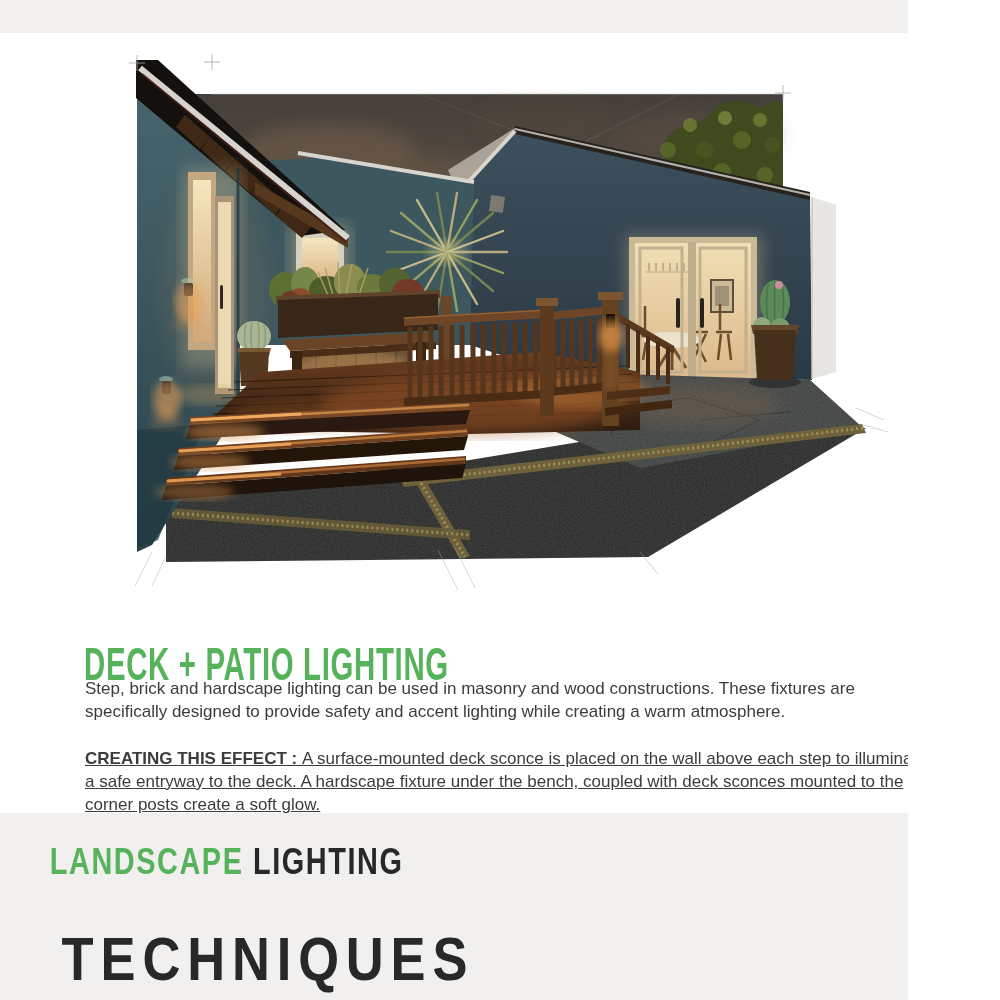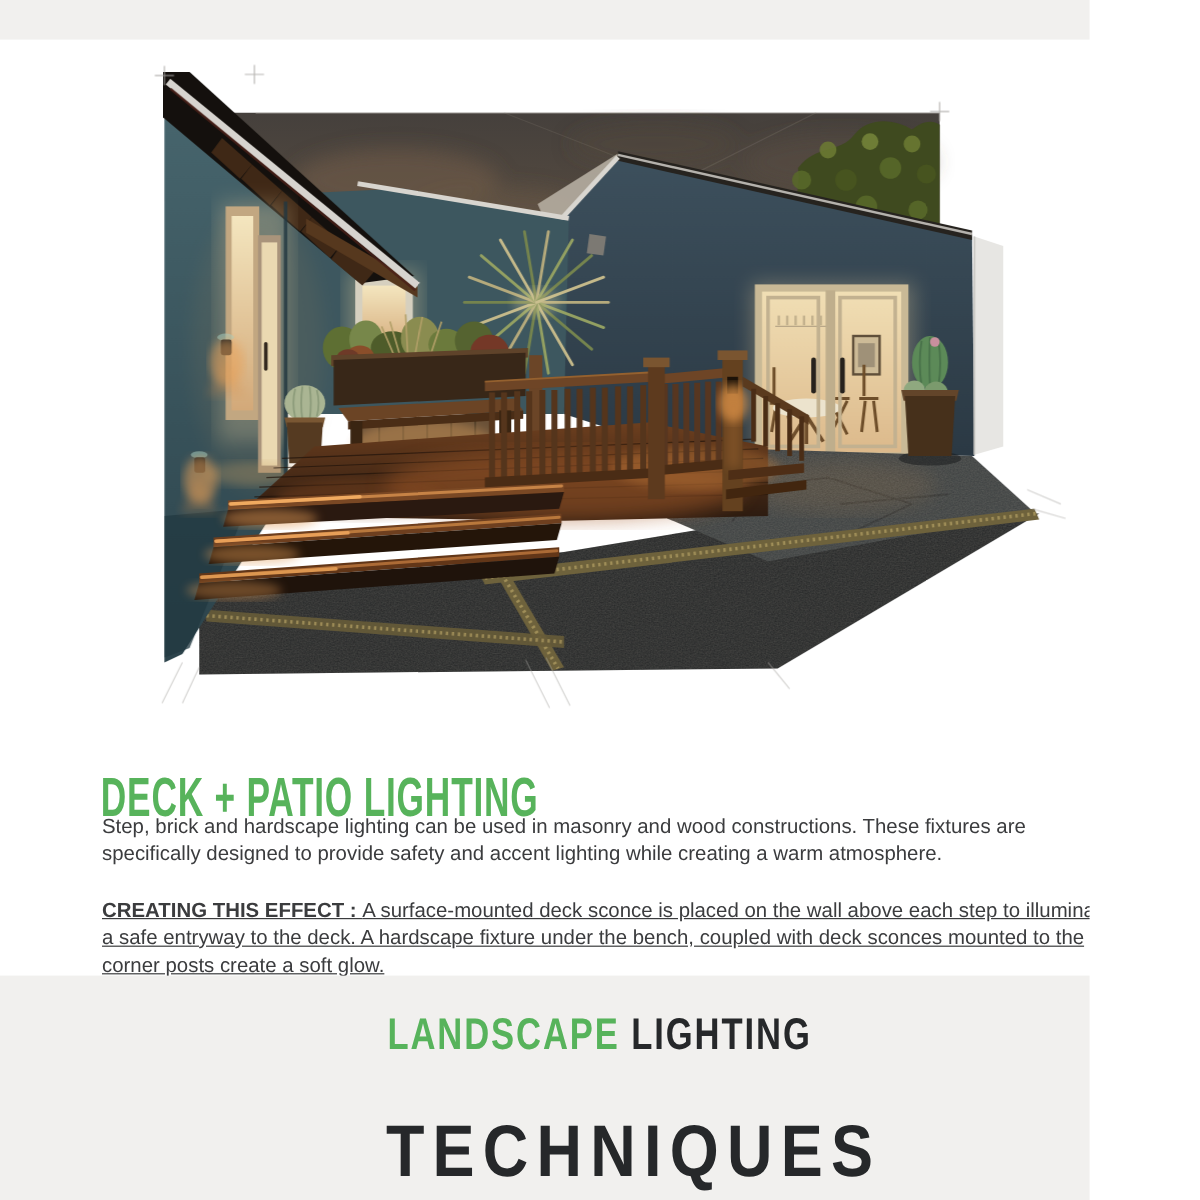--- a/index.html
+++ b/index.html
@@ -9,21 +9,21 @@
   .band-footer{position:absolute;left:0;top:813px;width:1000px;height:187px;background:var(--band-color,#f1f0ee);}
   .illustration{position:absolute;left:0;top:0;}
   .headline{position:absolute;left:84px;top:606px;font-size:46px;font-weight:bold;
             color:var(--accent-green,#57b35b);white-space:nowrap;display:inline-block;
             transform:scaleX(0.64);transform-origin:0 50%;letter-spacing:1px;}
   .para{position:absolute;left:85px;width:842px;font-size:17px;line-height:23px;
         color:var(--text-dark,#3b3c3e);}
   .para-1{top:660px;}
   .para-2{top:730px;text-decoration:underline;}
   .para b{font-weight:bold;}
-  .fline{position:absolute;left:0;width:1000px;text-align:center;white-space:nowrap;}
+  .fline{position:absolute;left:0;width:1000px;text-align:left;white-space:nowrap;}
   .fline-1{top:841px;}
   .fline-2{top:924px;padding-left:28px;}
   .cond1{display:inline-block;transform:scaleX(0.78);transform-origin:50% 50%;
          font-weight:bold;font-size:37px;letter-spacing:2px;color:var(--footer-dark,#26282a);}
   .cond1 .green{color:var(--accent-green,#57b35b);}
   .cond2{display:inline-block;transform:scaleX(0.86);transform-origin:50% 50%;
          font-weight:bold;font-size:61px;letter-spacing:8px;color:var(--footer-dark,#26282a);}
 </style>
 </head>
 <body>

